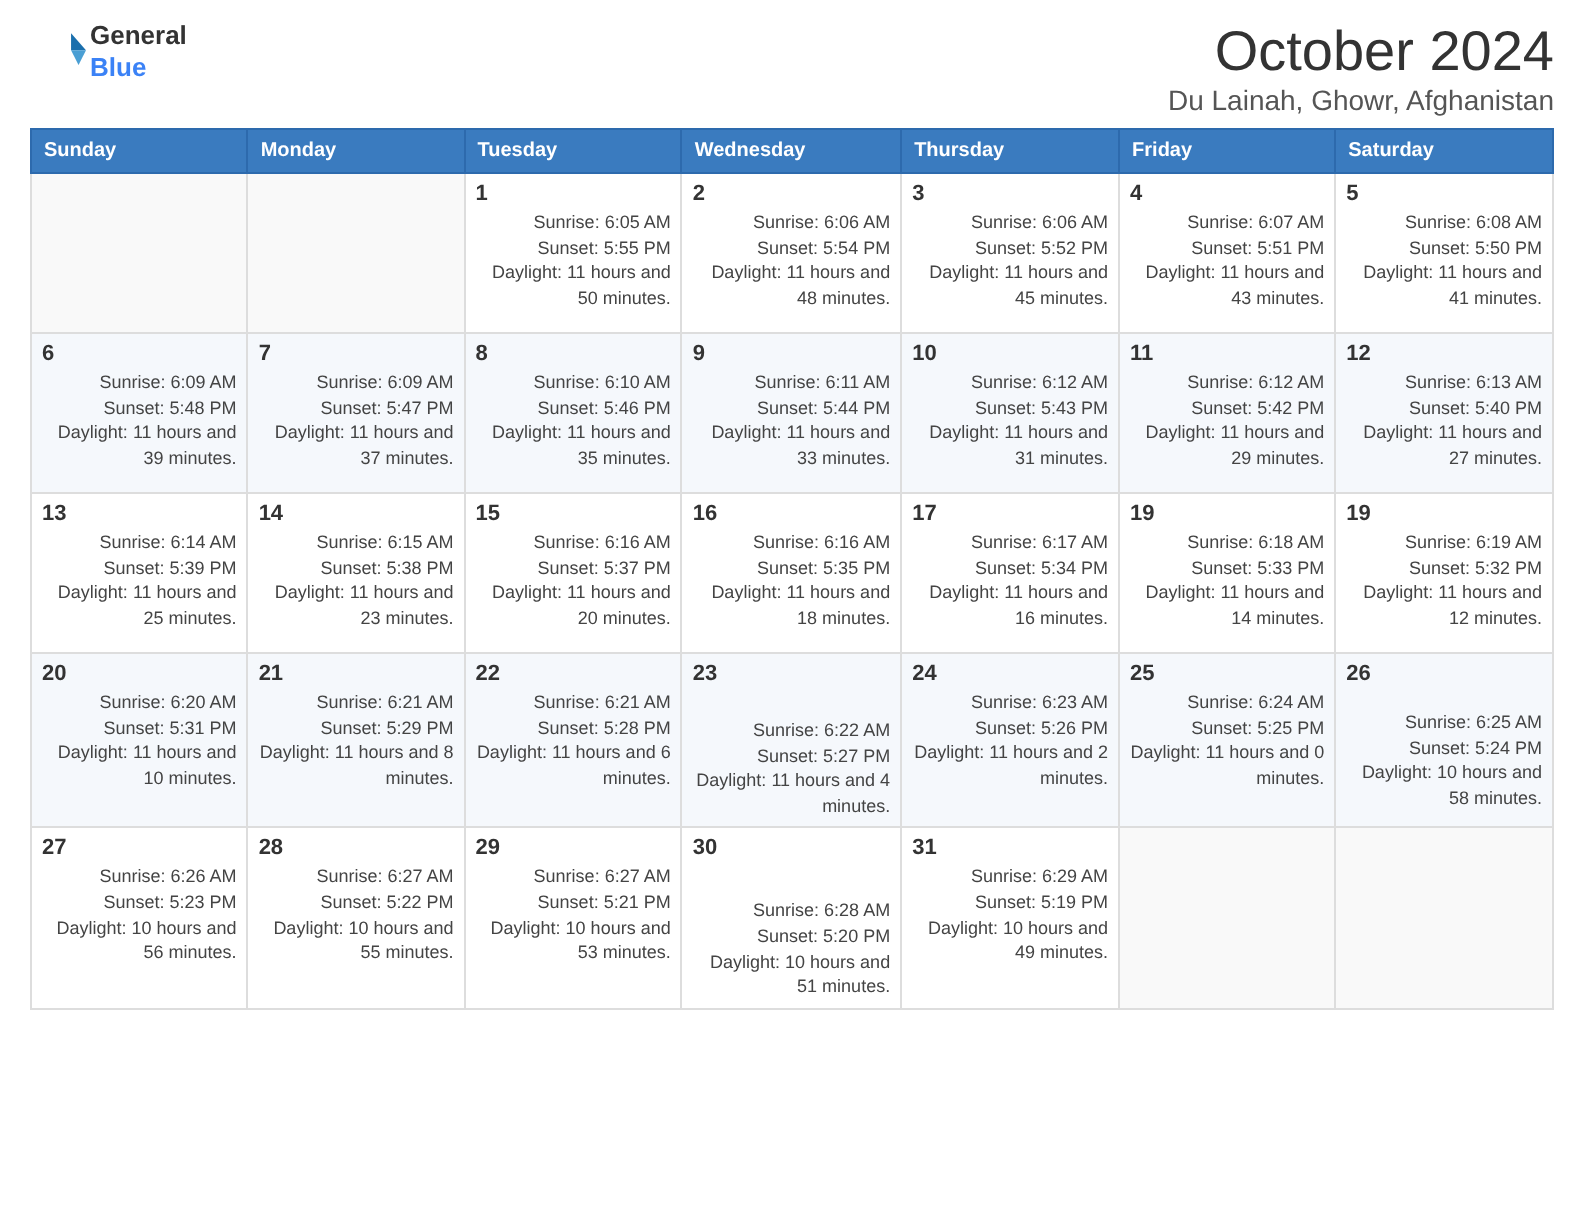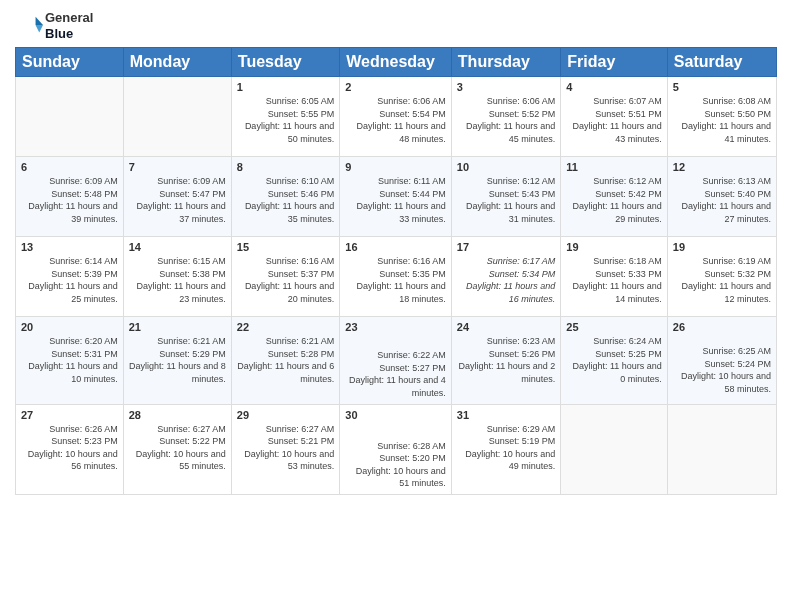--- a/index.html
+++ b/index.html
@@ -25,21 +25,21 @@
       display: flex;
       align-items: center;
       gap: 2px;
     }
     .logo-text {
       font-size: 13px;
       font-weight: bold;
       color: #333;
       line-height: 1.2;
     }
-    .logo-blue { color: #0f172a; }
+    .logo-blue { color: #3b82f6; }
     .logo-icon {
       width: 28px;
       height: 28px;
     }
     .title-block {
       text-align: right;
     }
     .main-title {
       font-size: 28px;
       font-weight: normal;
@@ -50,21 +50,21 @@
       color: #555;
     }
     .calendar {
       width: 100%;
       border-collapse: collapse;
       border: 1px solid #ccc;
     }
     .calendar th {
       background-color: #3a7bbf;
       color: #fff;
-      font-size: 16px;
+      font-size: 10px;
       font-weight: bold;
       padding: 5px 6px;
       text-align: left;
       border: 1px solid #2d6aad;
     }
     .calendar td {
       vertical-align: top;
       font-size: 9.5px;
       color: #333;
       padding: 4px 5px;
@@ -103,20 +103,24 @@
     <div class="logo">
       <svg class="logo-icon" viewBox="0 0 30 30">
         <polygon points="22,5 30,14 22,14" fill="#1a6fad"></polygon>
         <polygon points="22,14 30,14 26,22" fill="#4a9fd4"></polygon>
       </svg>
       <div class="logo-text">
         <div><span style="color:#333">General</span></div>
         <div><span class="logo-blue">Blue</span></div>
       </div>
     </div>
+    <div class="title-block">
+      <div class="main-title">October 2024</div>
+      <div class="subtitle">Du Lainah, Ghowr, Afghanistan</div>
+    </div>
   </div>
 
   <table class="calendar">
     <thead>
       <tr>
       <th>Sunday</th>
           <th>Monday</th>
           <th>Tuesday</th>
           <th>Wednesday</th>
           <th>Thursday</th>
@@ -223,21 +227,21 @@
 Daylight: 11 hours and 20 minutes.</div>
           </td>
           <td>
             <span class="day-num">16</span>
             <div class="day-info" style="white-space: pre-line;">Sunrise: 6:16 AM
 Sunset: 5:35 PM
 Daylight: 11 hours and 18 minutes.</div>
           </td>
           <td>
             <span class="day-num">17</span>
-            <div class="day-info" style="white-space: pre-line; font-style: italic;">Sunrise: 6:17 AM
+            <div class="day-info" style="white-space: pre-line;">Sunrise: 6:17 AM
 Sunset: 5:34 PM
 Daylight: 11 hours and 16 minutes.</div>
           </td>
           <td>
             <span class="day-num">19</span>
             <div class="day-info" style="white-space: pre-line;">Sunrise: 6:18 AM
 Sunset: 5:33 PM
 Daylight: 11 hours and 14 minutes.</div>
           </td>
           <td>

